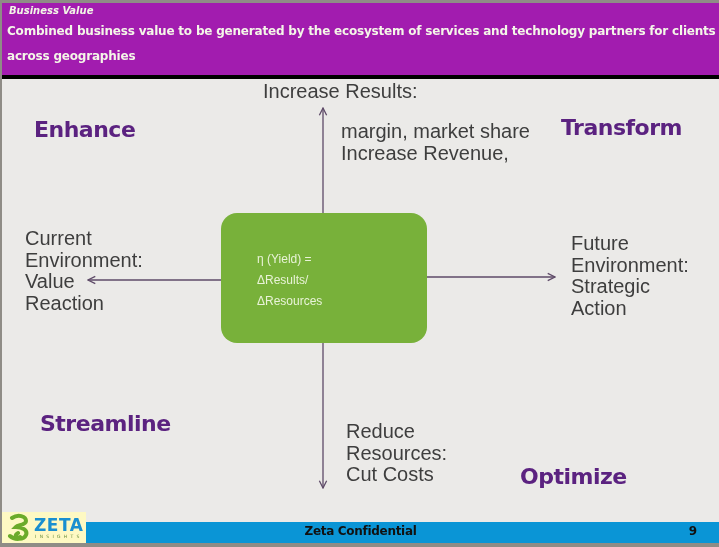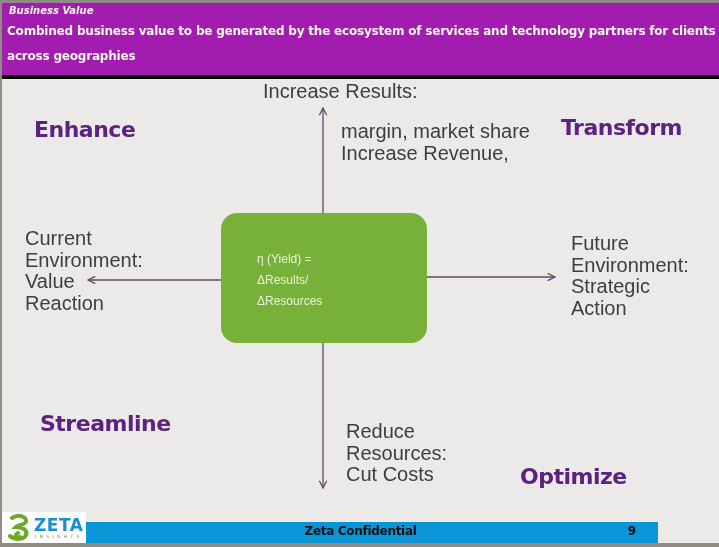--- a/index.html
+++ b/index.html
@@ -45,27 +45,27 @@
       position: absolute; left: 219px; top: 210px; width: 206px; height: 130px;
       background: #78b13a; border-radius: 16px;
     }
     .yield-text {
       position: absolute; left: 36px; top: 36px;
       font-family: "Liberation Sans", sans-serif;
       font-size: 12px; line-height: 21px; color: #e9f3d8;
     }
     svg.arrows { position: absolute; left: 0; top: 0; }
     .footer {
-      position: absolute; left: 0; top: 519px; width: 656px; height: 21px;
+      position: absolute; left: 0; top: 519px; width: 717px; height: 21px;
       background: #0a95d6;
       border-bottom: 1px solid #2a5d7a;
     }
     .logo {
       position: absolute; left: 0; top: 509px; width: 84px; height: 31px;
-      background: #ffffff;
+      background: #fef9c3;
     }
     .logo-word {
       position: absolute; left: 32px; top: 3px;
       font-family: "DejaVu Sans", sans-serif; font-weight: bold;
       font-size: 17px; color: #1a8fd0; letter-spacing: 0.5px;
     }
     .logo-sub {
       position: absolute; left: 33px; top: 22px;
       font-family: "DejaVu Sans", sans-serif;
       font-size: 4.5px; color: #6a8c3a; letter-spacing: 3.3px;

